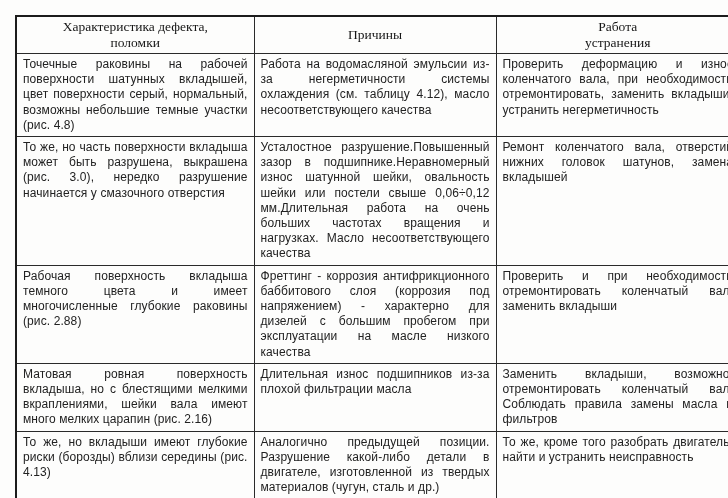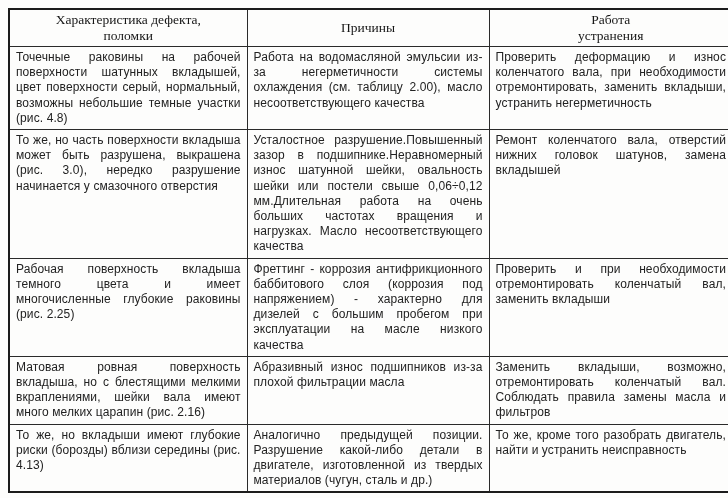--- a/index.html
+++ b/index.html
@@ -5,21 +5,21 @@
   html, body {
     margin: 0;
     padding: 0;
     background: #fdfdfc;
   }
   .page {
     width: 728px;
     height: 498px;
     background: #fdfdfc;
     box-sizing: border-box;
-    padding: 8px;
+    padding: 15px;
     overflow: hidden;
   }
   table.defects {
     border-collapse: collapse;
     table-layout: fixed;
     width: 724px;
     border: 2px solid #1c1c1c;
   }
   table.defects th,
   table.defects td {
@@ -70,36 +70,36 @@
           <div class="hdr-inner">Причины</div>
         </th>
         <th>
           <div class="hdr-inner hdr-narrow3">Работа устранения</div>
         </th>
       </tr>
     </thead>
     <tbody>
       <tr style="height:62px">
         <td>Точечные раковины на рабочей поверхности шатунных вкладышей, цвет поверхности серый, нормальный, возможны небольшие темные участки (рис. 4.8)</td>
-        <td>Работа на водомасляной эмульсии из-за негерметичности системы охлаждения (см. таблицу 2.00), масло несоответствующего качества</td>
+        <td>Работа на водомасляной эмульсии из-за негерметичности системы охлаждения (см. таблицу 4.12), масло несоответствующего качества</td>
         <td>Проверить деформацию и износ коленчатого вала, при необходимости отремонтировать, заменить вкладыши, устранить негерметичность</td>
       </tr>
       <tr style="height:86px">
         <td>То же, но часть поверхности вкладыша может быть разрушена, выкрашена (рис. 3.0), нередко разрушение начинается у смазочного отверстия</td>
         <td>Усталостное разрушение.Повышенный зазор в подшипнике.Неравномерный износ шатунной шейки, овальность шейки или постели свыше 0,06÷0,12 мм.Длительная работа на очень больших частотах вращения и нагрузках. Масло несоответствующего качества</td>
         <td>Ремонт коленчатого вала, отверстий нижних головок шатунов, замена вкладышей</td>
       </tr>
       <tr style="height:76px">
-        <td>Рабочая поверхность вкладыша темного цвета и имеет многочисленные глубокие раковины (рис. 2.25)</td>
+        <td>Рабочая поверхность вкладыша темного цвета и имеет многочисленные глубокие раковины (рис. 2.88)</td>
         <td>Фреттинг - коррозия антифрикционного баббитового слоя (коррозия под напряжением) - характерно для дизелей с большим пробегом при эксплуатации на масле низкого качества</td>
         <td>Проверить и при необходимости отремонтировать коленчатый вал, заменить вкладыши</td>
       </tr>
       <tr style="height:46px">
         <td>Матовая ровная поверхность вкладыша, но с блестящими мелкими вкраплениями, шейки вала имеют много мелких царапин (рис. 2.16)</td>
-        <td>Абразивный износ подшипников из-за плохой фильтрации масла</td>
+        <td>Длительная износ подшипников из-за плохой фильтрации масла</td>
         <td>Заменить вкладыши, возможно, отремонтировать коленчатый вал. Соблюдать правила замены масла и фильтров</td>
       </tr>
       <tr style="height:57px">
         <td>То же, но вкладыши имеют глубокие риски (борозды) вблизи середины (рис. 4.13)</td>
         <td>Аналогично предыдущей позиции. Разрушение какой-либо детали в двигателе, изготовленной из твердых материалов (чугун, сталь и др.)</td>
         <td>То же, кроме того разобрать двигатель, найти и устранить неисправность</td>
       </tr>
 
     </tbody>
   </table>

